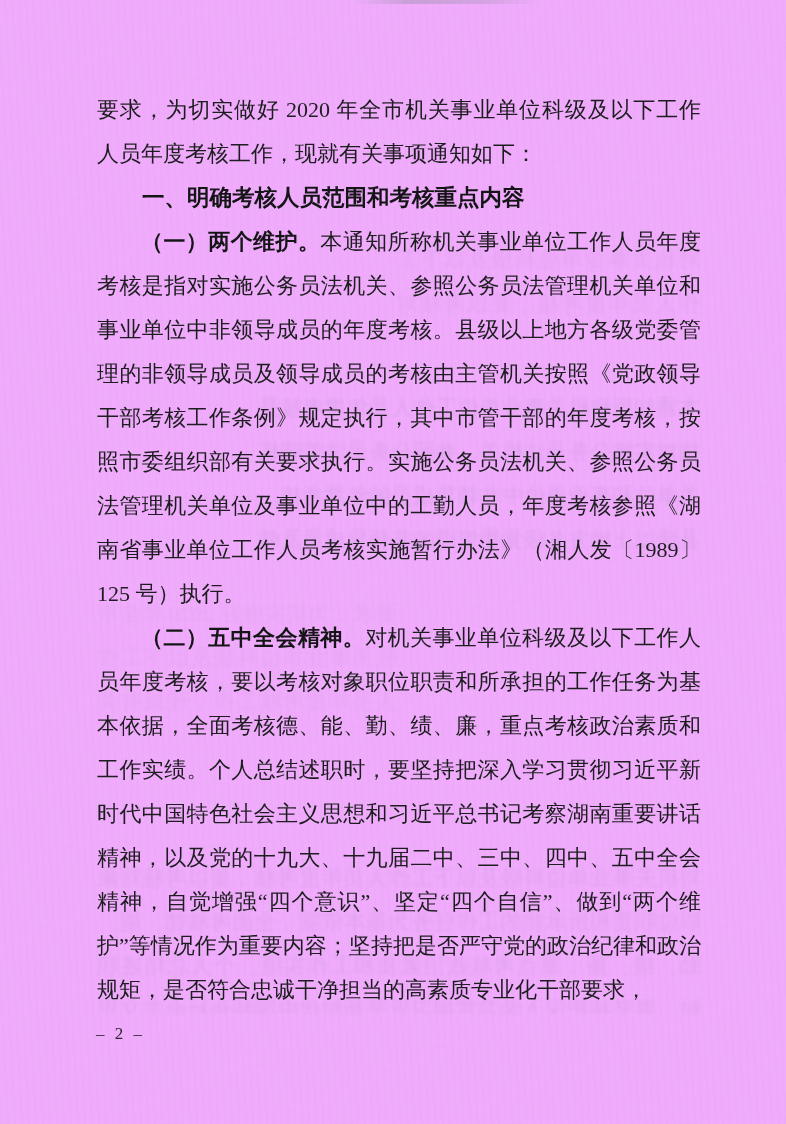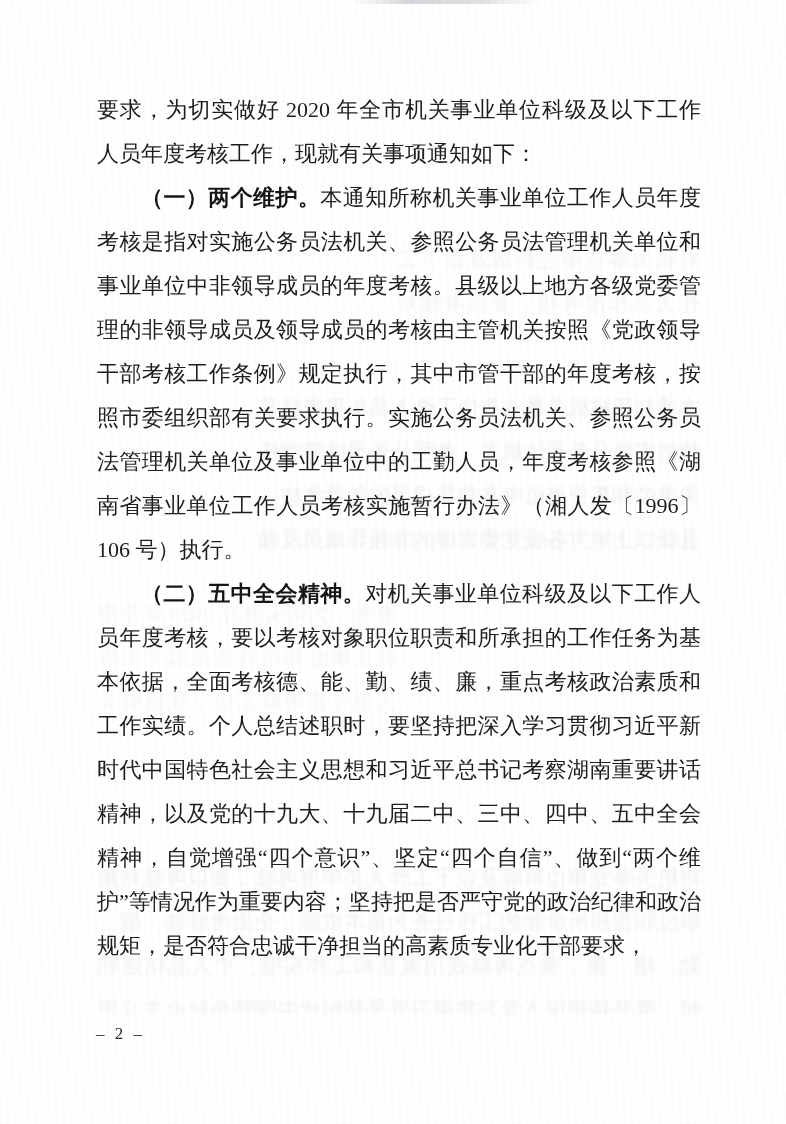--- a/index.html
+++ b/index.html
@@ -1,21 +1,21 @@
 <!DOCTYPE html>
 <html><head>
 <meta charset="utf-8">
 <style>
   html, body { margin: 0; padding: 0; background: #e8e8e8; }
   .page {
     position: relative;
     width: 786px;
     height: 1124px;
     margin: 0 auto;
-    background: #ffffff;
+    background: #f0abfc;
     overflow: hidden;
     font-family: "Liberation Serif", "DejaVu Serif", serif;
     color: #1d1d1f;
   }
   
   .noise {
     position: absolute; inset: 0;
     background:
       repeating-linear-gradient(87deg, rgba(120,130,140,0.022) 0 2px, rgba(255,255,255,0) 2px 7px),
       repeating-linear-gradient(3deg, rgba(120,130,140,0.018) 0 1px, rgba(255,255,255,0) 1px 9px);
@@ -89,22 +89,23 @@
 
   <div class="ghost ghost-a">对机关事业单位科级及以下工作人员年度考核，要以考核对象职位职责和所承担的工作任务为基本依据，全面考核德、能、勤、绩、廉，重点考核政治素质和工作实绩。个人总结述职时，要坚持把深入学习贯彻习近平新时代中国特色社会主义思想和习近平总书记考察湖南重要讲话精神，以及党的十九大、十九届二中、三中、四中、五中全会精神，自觉增强“四个意识”、坚定“四个自信”、做到“两个维护”等情况作为重要内容；坚持把是否严守党的政治纪律和政治规矩，是否符合忠诚干净担当的高素质专业化干部要求，</div>
   <div class="ghost ghost-b">本通知所称机关事业单位工作人员年度考核是指对实施公务员法机关、参照公务员法管理机关单位和事业单位中非领导成员的年度考核。县级以上地方各级党委管理的非领导成员及领导成员的考核由主管机关按照《党政领导干部考核工作条例》规定执行，其中市管干部的年度考核，按照市委组织部有关要求执行。实施公务员法机关、参照公务员法管理机关单位及事业单位中的工勤人员，年度考核参照《湖南省事业单位工作人员考核实施暂行办法》（湘人发〔1996〕125 号）执行。</div>
   <div class="ghost ghost-c">要求，为切实做好 2020 年全市机关事业单位科级及以下工作人员年度考核工作，现就有关事项通知如下：</div>
   <div class="ghost ghost-d">对机关事业单位科级及以下工作人员年度考核，要以考核对象职位职责和所承担的工作任务为基本依据，全面考核德、能、勤、绩、廉，重点考核政治素质和工作实绩。个人总结述职时，要坚持把深入学习贯彻习近平新时代中国特色社会主义思想和习近平总书记考察湖南重要讲话精神，以及党的十九大、十九届二中、三中、四中、五中全会精神，自觉增强“四个意识”、坚定“四个自信”、做到“两个维护”等情况作为重要内容；坚持把是否严守党的政治纪律和政治规矩，是否符合忠诚干净担当的高素质专业化干部要求，</div>
 
   <div class="content">
 
     <p class="para intro">要求，为切实做好 2020 年全市机关事业单位科级及以下工作人员年度考核工作，现就有关事项通知如下：</p>
 
+    <h2 class="section-heading">一、明确考核人员范围和考核重点内容</h2>
 
-    <p class="para item"><span class="lead">（一）两个维护。</span><span>本通知所称机关事业单位工作人员年度考核是指对实施公务员法机关、参照公务员法管理机关单位和事业单位中非领导成员的年度考核。县级以上地方各级党委管理的非领导成员及领导成员的考核由主管机关按照《党政领导干部考核工作条例》规定执行，其中市管干部的年度考核，按照市委组织部有关要求执行。实施公务员法机关、参照公务员法管理机关单位及事业单位中的工勤人员，年度考核参照《湖南省事业单位工作人员考核实施暂行办法》（湘人发〔1996〕106 号）执行。</span></p>
+    <p class="para item"><span class="lead">（一）两个维护。</span><span>本通知所称机关事业单位工作人员年度考核是指对实施公务员法机关、参照公务员法管理机关单位和事业单位中非领导成员的年度考核。县级以上地方各级党委管理的非领导成员及领导成员的考核由主管机关按照《党政领导干部考核工作条例》规定执行，其中市管干部的年度考核，按照市委组织部有关要求执行。实施公务员法机关、参照公务员法管理机关单位及事业单位中的工勤人员，年度考核参照《湖南省事业单位工作人员考核实施暂行办法》（湘人发〔1989〕125 号）执行。</span></p>
 
     <p class="para item"><span class="lead">（二）五中全会精神。</span><span>对机关事业单位科级及以下工作人员年度考核，要以考核对象职位职责和所承担的工作任务为基本依据，全面考核德、能、勤、绩、廉，重点考核政治素质和工作实绩。个人总结述职时，要坚持把深入学习贯彻习近平新时代中国特色社会主义思想和习近平总书记考察湖南重要讲话精神，以及党的十九大、十九届二中、三中、四中、五中全会精神，自觉增强“四个意识”、坚定“四个自信”、做到“两个维护”等情况作为重要内容；坚持把是否严守党的政治纪律和政治规矩，是否符合忠诚干净担当的高素质专业化干部要求，</span></p>
 
   </div>
 
   <div class="page-number">– 2 –</div>
 
 </div>
 
 </body></html>

